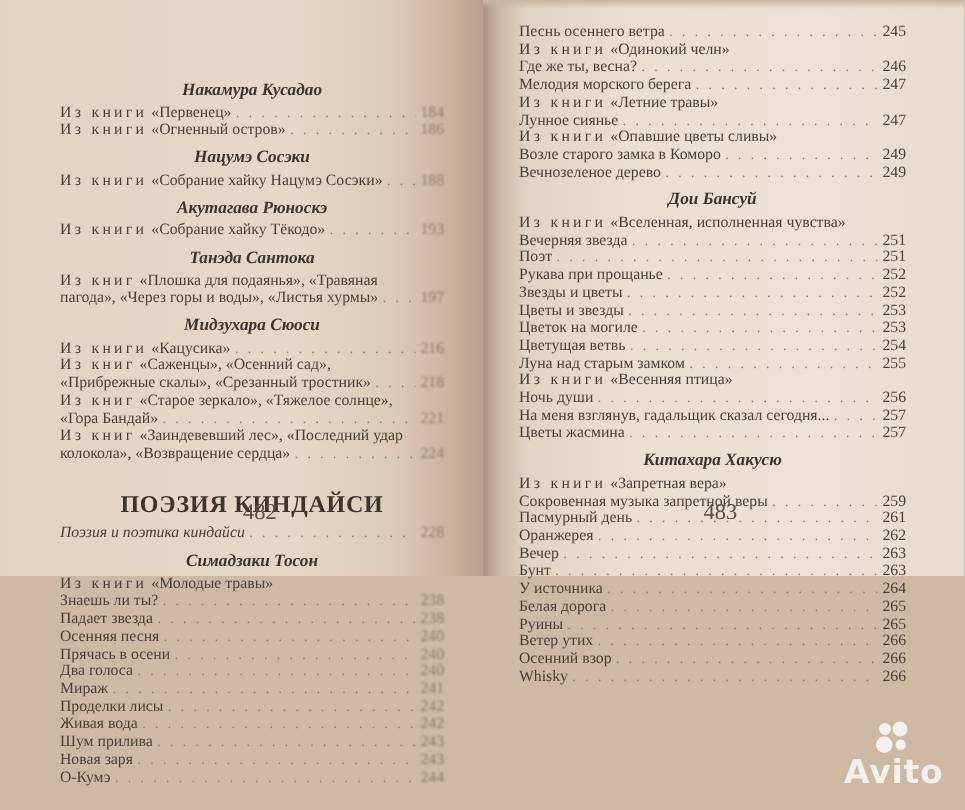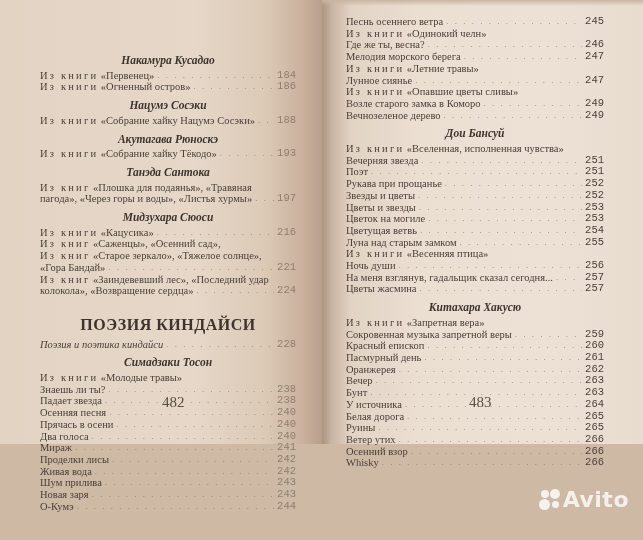--- a/index.html
+++ b/index.html
@@ -3,21 +3,21 @@
 <meta charset="utf-8">
 <style>
   html, body { margin: 0; padding: 0; }
   body {
     width: 643px; height: 540px; overflow: hidden; position: relative;
     background: #cdb9a4;
     font-family: "Liberation Serif", "DejaVu Serif", serif;
     color: #4a3f38;
   }
   .spread { position: absolute; left: 0; top: 0; width: 643px; height: 540px; display: flex; }
-  .page { position: relative; height: 444px; box-sizing: border-box; }
+  .page { position: relative; height: 384px; box-sizing: border-box; }
   .page-left {
     width: 322px;
     background: linear-gradient(90deg, #e3d3c3 0%, #e6d7c8 60%, #dccab7 82%, #c9b19c 94%, #b79f8b 100%);
     padding: 55px 0 16px 40px;
   }
   .page-right {
     width: 321px;
     background: linear-gradient(90deg, #a99382 0%, #c8b4a2 3%, #e2d3c4 9%, #ebdfd2 30%, #ece1d4 70%, #e8dccf 100%);
     padding: 16px 0 0 24px;
   }
@@ -38,32 +38,32 @@
   }
   .row { display: flex; align-items: flex-end; white-space: nowrap; }
   .row .t { flex: 0 0 auto; }
   .row .dots {
     flex: 1 1 auto; overflow: hidden; margin: 0 3px;
     color: #8d8077; letter-spacing: 2px; font-size: 9px;
   }
   .row .dots::after {
     content: ". . . . . . . . . . . . . . . . . . . . . . . . . . . . . . . . . . . . . . . . . . . . . . . . . . . . . . . . . . . . . .";
   }
-  .row .n { flex: 0 0 auto; text-align: right; min-width: 16px; font-family: Liberation Mono, monospace; }
+  .row .n { flex: 0 0 auto; text-align: right; min-width: 16px; }
   .page-left .row .n { color: #8e7d70; filter: blur(0.6px); }
   .sp { letter-spacing: 2.2px; }
   .italic { font-style: italic; }
   .book-line { white-space: nowrap; }
   .folio { position: absolute; bottom: 33px; font-size: 15px; color: #5a4d44; }
   .page-left .folio { left: 162px; }
   .page-right .folio { left: 147px; }
   .watermark {
-    position: absolute; right: 14px; bottom: 28px; display: flex; align-items: center;
+    position: absolute; right: 14px; bottom: 12px; display: flex; align-items: center;
     color: rgba(255,255,255,0.78); font-family: "DejaVu Sans", sans-serif;
-    font-size: 22px; font-weight: bold; letter-spacing: 0.5px;
+    font-size: 22px; font-weight: bold; letter-spacing: 0.5px; flex-direction: column;
   }
   .wm-icon { position: relative; width: 22px; height: 22px; margin-right: 2px; }
   .wm-icon span { position: absolute; border-radius: 50%; background: rgba(255,255,255,0.8); }
 </style>
 </head>
 <body>
 
 <div class="spread">
 
   <div class="page page-left">
@@ -103,20 +103,25 @@
         <span class="n">197</span>
       </div>
 
       <div class="author">Мидзухара Сюоси</div>
       <div class="row">
         <span class="t"><span class="sp">Из книги</span> <span>«Кацусика»</span></span>
         <span class="dots"></span>
         <span class="n">216</span>
       </div>
       <div class="book-line"><span class="sp">Из книг</span> <span>«Саженцы», «Осенний сад»,</span></div>
+      <div class="row">
+        <span class="t">«Прибрежные скалы», «Срезанный тростник»</span>
+        <span class="dots"></span>
+        <span class="n">218</span>
+      </div>
       <div class="book-line"><span class="sp">Из книг</span> <span>«Старое зеркало», «Тяжелое солнце»,</span></div>
       <div class="row">
         <span class="t">«Гора Бандай»</span>
         <span class="dots"></span>
         <span class="n">221</span>
       </div>
       <div class="book-line"><span class="sp">Из книг</span> <span>«Заиндевевший лес», «Последний удар</span></div>
       <div class="row">
         <span class="t">колокола», «Возвращение сердца»</span>
         <span class="dots"></span>
@@ -288,25 +293,20 @@
             <span class="t">Цветы жасмина</span>
             <span class="dots"></span>
             <span class="n">257</span>
           </div>
           <div class="author">Китахара Хакусю</div>
           <div class="book-line"><span class="sp">Из книги</span> «Запретная вера»</div>
           <div class="row">
             <span class="t">Сокровенная музыка запретной веры</span>
             <span class="dots"></span>
             <span class="n">259</span>
-          </div>
-          <div class="row">
-            <span class="t">Красный епископ</span>
-            <span class="dots"></span>
-            <span class="n">260</span>
           </div>
           <div class="row">
             <span class="t">Пасмурный день</span>
             <span class="dots"></span>
             <span class="n">261</span>
           </div>
           <div class="row">
             <span class="t">Оранжерея</span>
             <span class="dots"></span>
             <span class="n">262</span>

